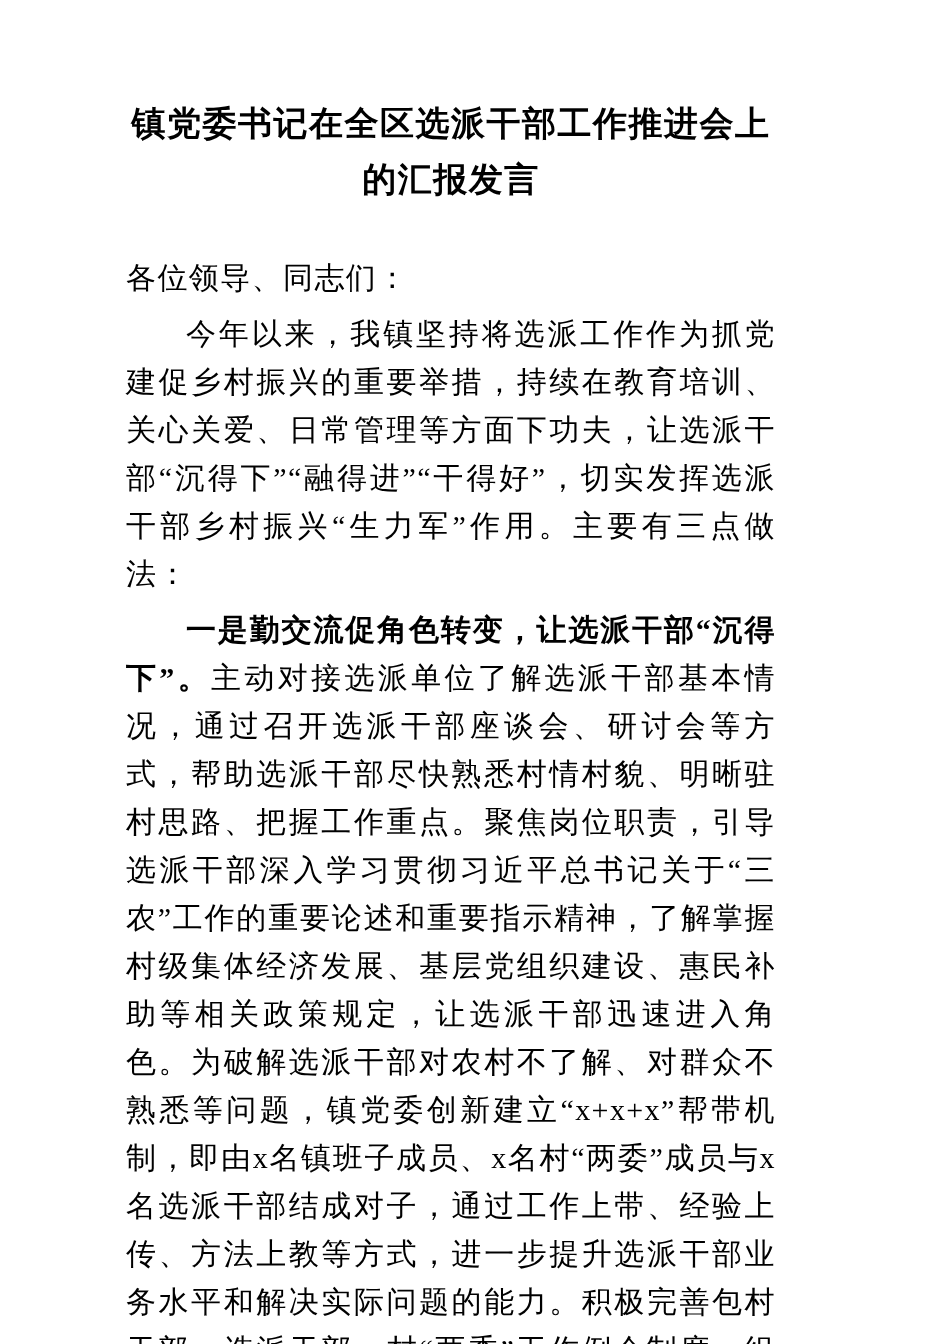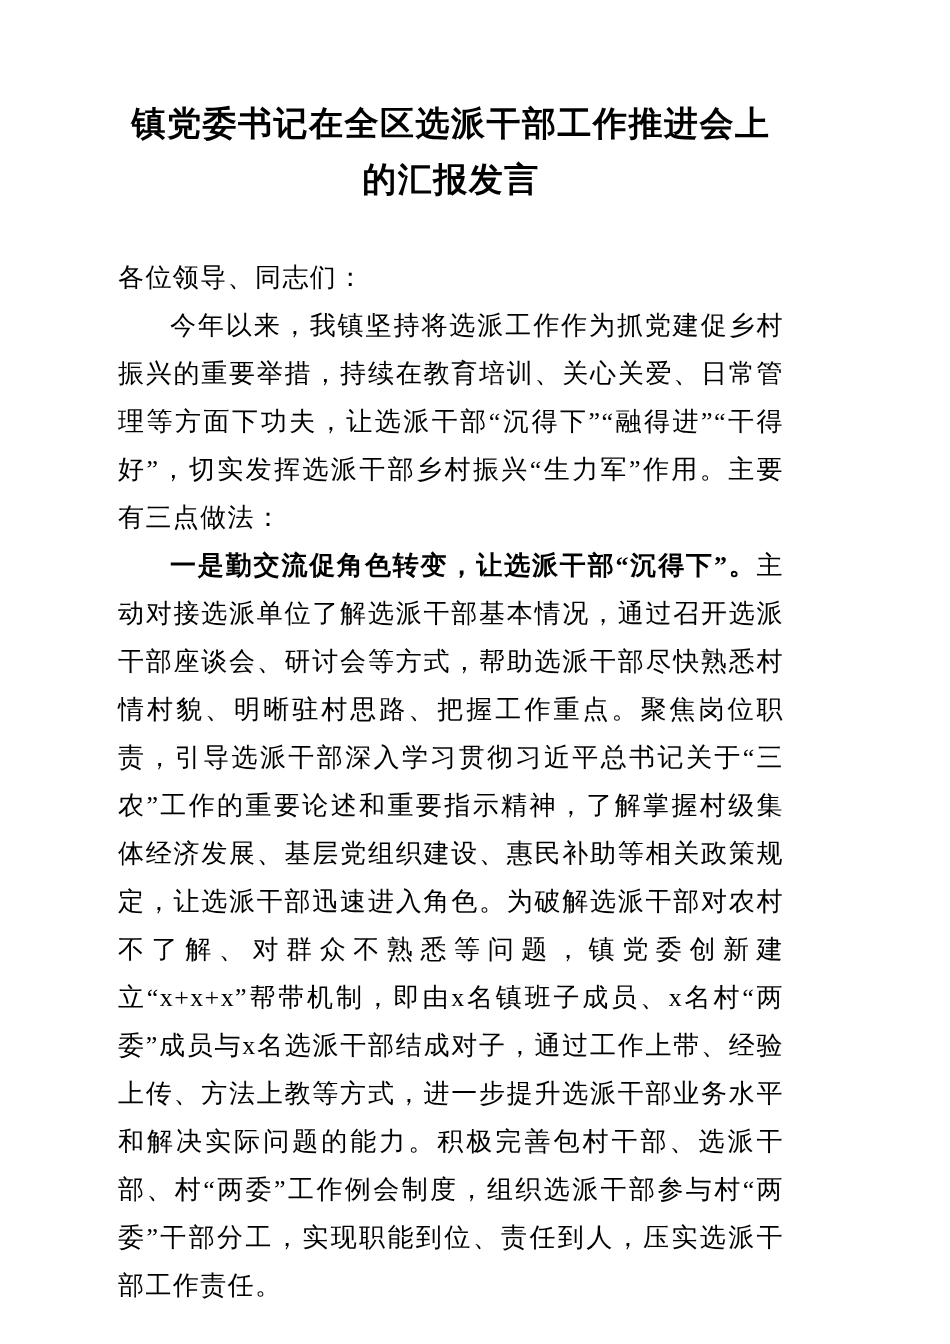--- a/index.html
+++ b/index.html
@@ -20,22 +20,22 @@
   .doc-title {
     margin: 0 0 46px 0;
     font-size: 34px;
     font-weight: 700;
     letter-spacing: 1.5px;
     line-height: 56px;
     text-align: center;
     font-family: "Liberation Serif", "DejaVu Serif", serif;
   }
   .doc-body p {
-    margin: 0;
-    font-size: 26px;
+    margin: 8px;
+    font-size: 30px;
     letter-spacing: 1.4px;
     line-height: 48px;
     text-align: justify;
   }
   .doc-body p.indent {
     text-indent: 2em;
   }
   .doc-body .bold {
     font-weight: 700;
     font-family: Liberation Serif, serif;

